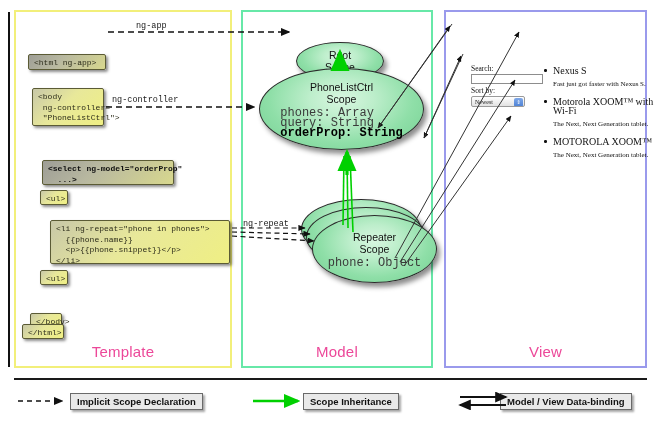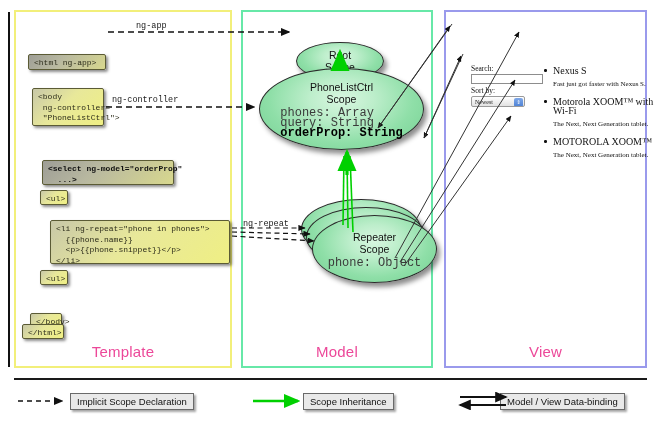--- a/index.html
+++ b/index.html
@@ -162,20 +162,21 @@
     position: absolute; left: 14px; top: 378px; width: 633px; height: 0;
     border-top: 2px solid #1a1a1a;
   }
   .legend-item { position: absolute; top: 393px; height: 16px; }
   .legend-box {
     position: absolute; top: 0; left: 0;
     border: 1px solid #6a6a6a; background: #e9e9e9;
     font-family: "Liberation Sans", sans-serif; font-size: 9.5px; color: #111;
     padding: 2px 6px; line-height: 11px; white-space: nowrap;
     box-shadow: 1.5px 1.5px 2px rgba(0,0,0,0.35);
+    font-weight: bold;
   }
   .legend-1 { left: 18px; }
   .legend-2 { left: 253px; }
   .legend-3 { left: 460px; }
   .legend-1 .legend-box { left: 52px; }
   .legend-2 .legend-box { left: 50px; }
   .legend-3 .legend-box { left: 40px; }
 
   
   .left-tick {

